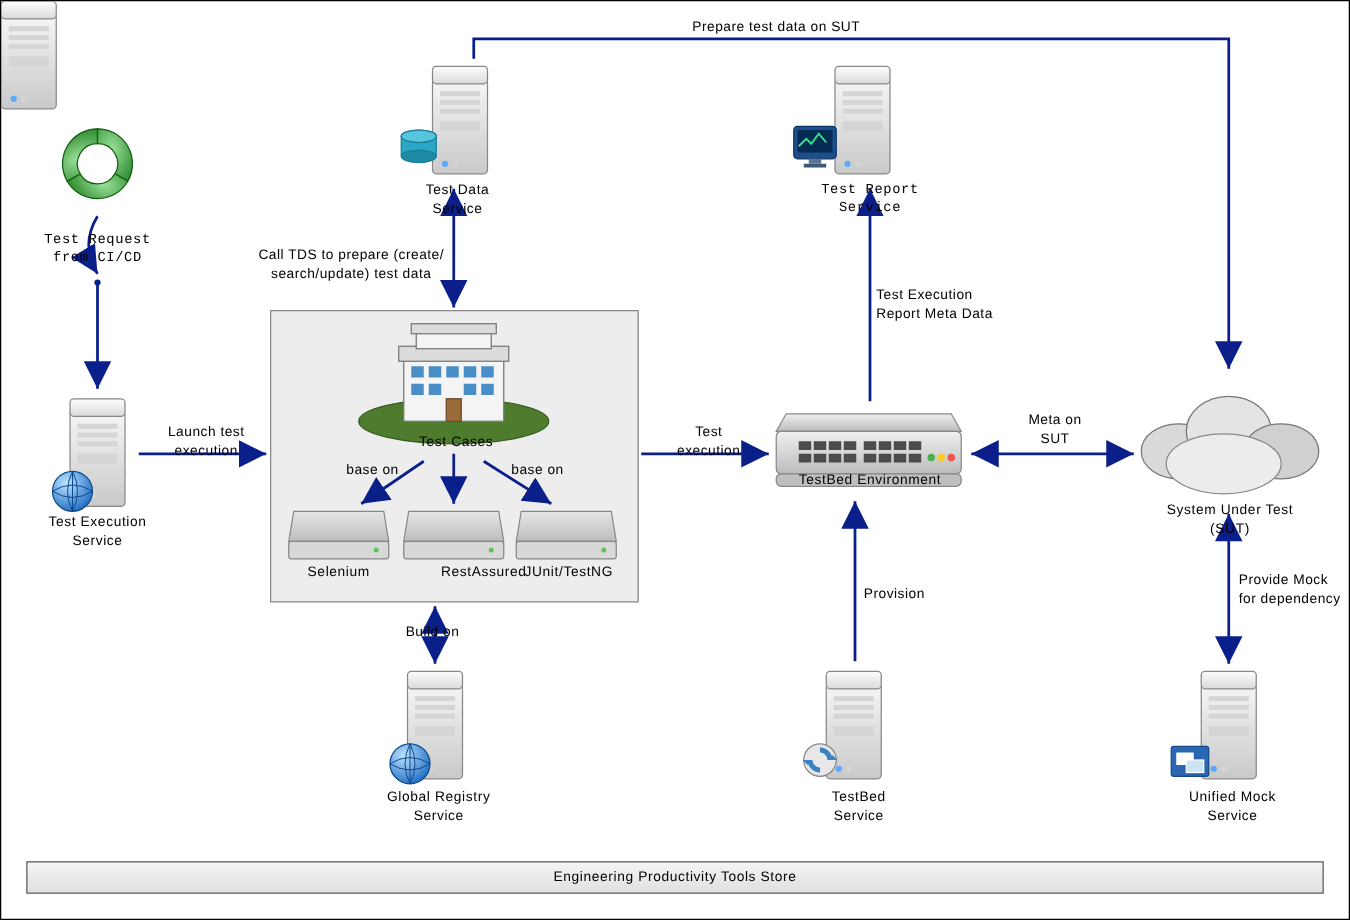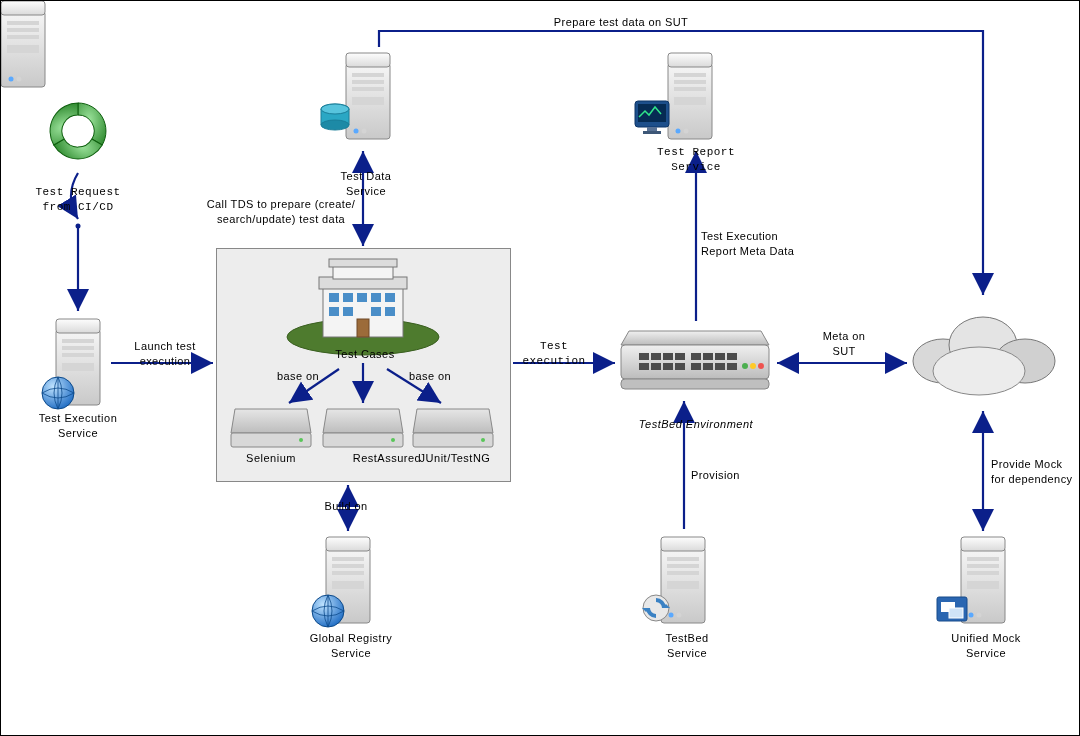--- a/index.html
+++ b/index.html
@@ -279,47 +279,52 @@
       <line x1="982" y1="410" x2="982" y2="530" marker-start="url(#ahs)" marker-end="url(#ah)"></line>
 
       <polyline points="378,46 378,30 982,30 982,294" marker-end="url(#ah)"></polyline>
     </g>
   </svg>
 
   <div class="label" style="left:27px; top:184px; width:100px;font-family:Liberation Mono, monospace;">Test Request
 from CI/CD</div>
   <div class="label" style="left:20px; top:410px; width:114px;">Test Execution
 Service</div>
-  <div class="label" style="left:320px; top:144px; width:90px;margin-top:24px;">Test Data
+  <div class="label" style="left:320px; top:144px; width:90px;">Test Data
 Service</div>
   <div class="label" style="left:316px; top:346px; width:96px;">Test Cases</div>
   <div class="label" style="left:228px; top:450px; width:84px;">Selenium</div>
   <div class="label" style="left:320px; top:450px; width:84px;margin-left:24px;">RestAssured</div>
   <div class="label" style="left:410px; top:450px; width:88px;">JUnit/TestNG</div>
   <div class="label" style="left:640px; top:144px; width:110px;font-family:Liberation Mono, monospace;">Test Report
 Service</div>
-  <div class="label" style="left:610px; top:416px; width:170px;font-style:italic;">TestBed Environment</div>
+  <div class="label" style="left:610px; top:376px; width:170px;">TestBed Environment</div>
+  <div class="label" style="left:908px; top:400px; width:150px;">System Under Test
+(SUT)</div>
   <div class="label" style="left:290px; top:630px; width:120px;">Global Registry
 Service</div>
   <div class="label" style="left:636px; top:630px; width:100px;">TestBed
 Service</div>
   <div class="label" style="left:930px; top:630px; width:110px;">Unified Mock
 Service</div>
 
   <div class="edge-label" style="left:116px; top:338px; width:96px;">Launch test
 execution</div>
   <div class="edge-label" style="left:190px; top:196px; width:180px;text-align:center;">Call TDS to prepare (create/
 search/update) test data</div>
   <div class="edge-label" style="left:262px; top:368px; width:70px;">base on</div>
   <div class="edge-label" style="left:394px; top:368px; width:70px;">base on</div>
-  <div class="edge-label" style="left:508px; top:338px; width:90px;font-family:Liberation Mono, monospace;">Test
+  <div class="edge-label" style="left:521px; top:338px; width:90px;">Test
 execution</div>
   <div class="edge-label" style="left:700px; top:228px; width:130px; text-align:left;">Test Execution
 Report Meta Data</div>
   <div class="edge-label" style="left:808px; top:328px; width:70px;">Meta on
 SUT</div>
   <div class="edge-label" style="left:520px; top:14px; width:200px;">Prepare test data on SUT</div>
   <div class="edge-label" style="left:310px; top:498px; width:70px;">Build on</div>
   <div class="edge-label" style="left:690px; top:467px; width:80px; text-align:left;">Provision</div>
   <div class="edge-label" style="left:990px; top:456px; width:100px; text-align:left;">Provide Mock
 for dependency</div>
 
+  <div class="bottom-bar">
+    <span>Engineering Productivity Tools Store</span>
+  </div>
 </div>
 
 </body></html>

